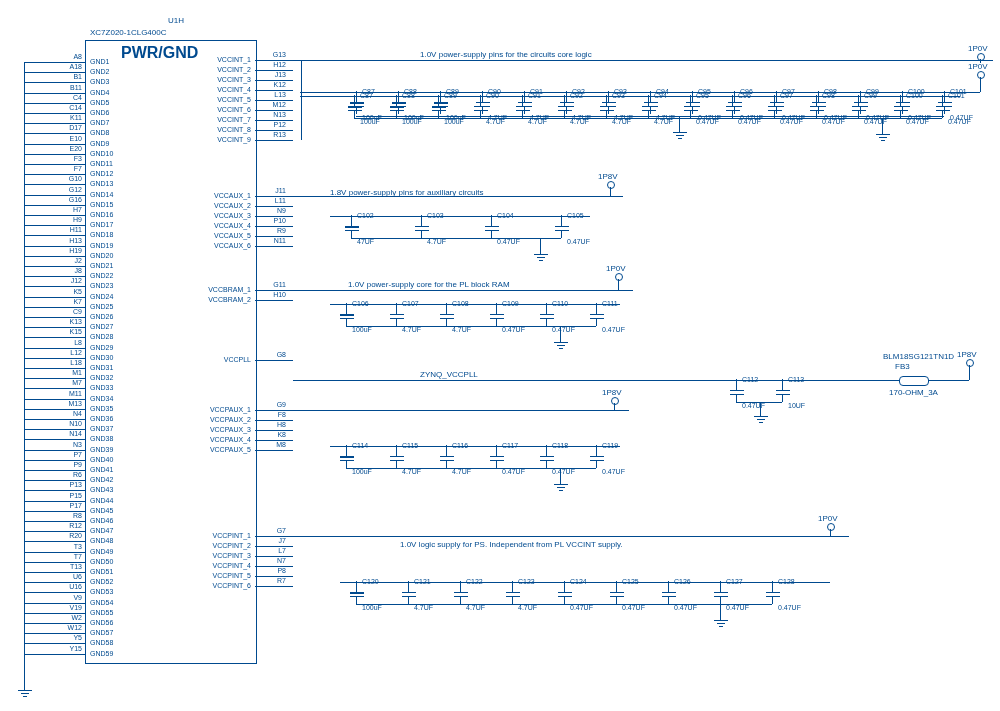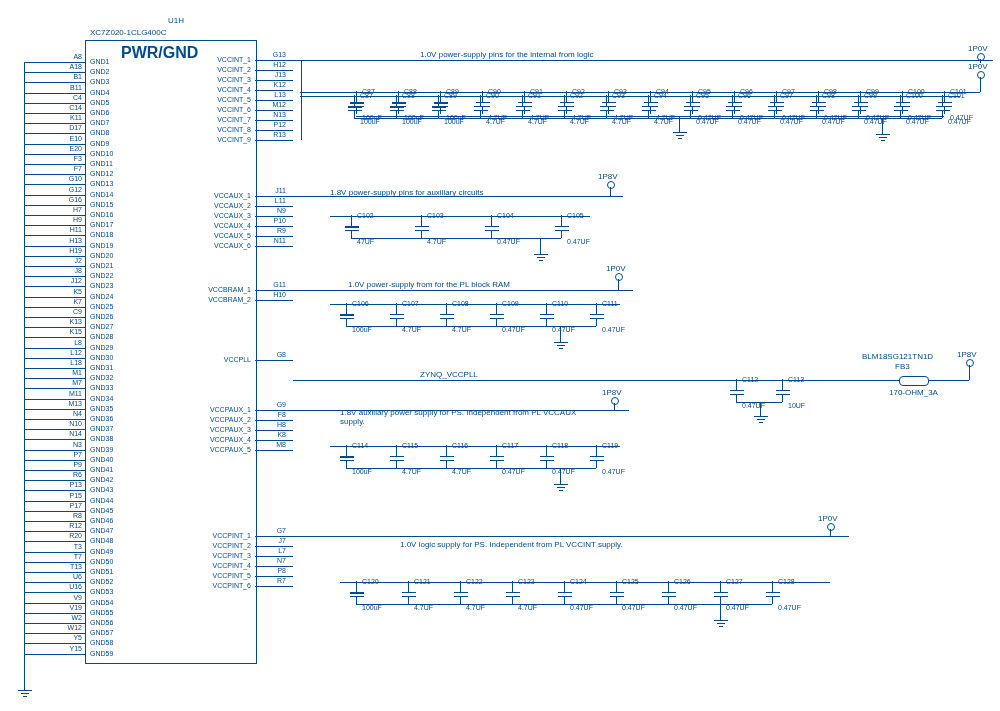--- a/index.html
+++ b/index.html
@@ -368,21 +368,21 @@
     <div class="capval" style="left:950px;top:114px">0.47UF</div>
     <div class="hline" style="left:356px;top:116px;width:588px"></div>
     <div class="vline" style="left:679px;top:116px;height:10px"></div>
     <div class="gnd" style="left:673px;top:126px">
       <div class="a"></div>
       <div class="b"></div>
       <div class="c"></div>
       <div class="d"></div>
     </div>
     <div class="hline" style="left:293px;top:60px;width:700px"></div>
-    <div class="txt" style="left:420px;top:50px">1.0V power-supply pins for the internal from logic</div>
+    <div class="txt" style="left:420px;top:50px">1.0V power-supply pins for the circuits core logic</div>
     <div class="circle" style="left:977px;top:53px"></div>
     <div class="tick" style="left:980px;top:59px"></div>
     <div class="netflag" style="left:968px;top:44px">1P0V</div>
     <div class="hline" style="left:300px;top:96px;width:660px"></div>
     <div class="vline" style="left:354px;top:96px;height:6px"></div>
     <div class="cap pol" style="left:348px;top:100px">
       <div class="lead-t"></div>
       <div class="lead-b"></div>
     </div>
     <div class="capref" style="left:360px;top:92px">C87</div>
@@ -554,21 +554,21 @@
       <div class="c"></div>
       <div class="d"></div>
     </div>
     <div class="hline" style="left:255px;top:290px;width:38px"></div>
     <div class="pinnum" style="left:258px;top:281px;width:28px">G11</div>
     <div class="pinname" style="left:195px;top:286px;width:56px;text-align:right">VCCBRAM_1</div>
     <div class="hline" style="left:255px;top:300px;width:38px"></div>
     <div class="pinnum" style="left:258px;top:291px;width:28px">H10</div>
     <div class="pinname" style="left:195px;top:296px;width:56px;text-align:right">VCCBRAM_2</div>
     <div class="hline" style="left:293px;top:290px;width:340px"></div>
-    <div class="txt" style="left:348px;top:280px">1.0V power-supply from for the PL block RAM</div>
+    <div class="txt" style="left:348px;top:280px">1.0V power-supply core for the PL block RAM</div>
     <div class="circle" style="left:615px;top:273px"></div>
     <div class="tick" style="left:618px;top:279px"></div>
     <div class="netflag" style="left:606px;top:264px">1P0V</div>
     <div class="vline" style="left:618px;top:280px;height:10px"></div>
     <div class="hline" style="left:330px;top:304px;width:290px"></div>
     <div class="vline" style="left:346px;top:304px;height:6px"></div>
     <div class="cap pol" style="left:340px;top:308px">
       <div class="lead-t"></div>
       <div class="lead-b"></div>
     </div>
@@ -617,21 +617,21 @@
       <div class="c"></div>
       <div class="d"></div>
     </div>
     <div class="hline" style="left:255px;top:360px;width:38px"></div>
     <div class="pinnum" style="left:258px;top:351px;width:28px">G8</div>
     <div class="pinname" style="left:195px;top:356px;width:56px;text-align:right">VCCPLL</div>
     <div class="hline" style="left:293px;top:380px;width:606px"></div>
     <div class="txt" style="left:420px;top:370px">ZYNQ_VCCPLL</div>
     <div class="fb" style="left:899px;top:376px"></div>
     <div class="txt" style="left:895px;top:362px">FB3</div>
-    <div class="txt" style="left:862px;top:352px">BLM18SG121TN1D</div>
+    <div class="txt" style="left:883px;top:352px">BLM18SG121TN1D</div>
     <div class="txt" style="left:889px;top:388px">170-OHM_3A</div>
     <div class="hline" style="left:929px;top:380px;width:40px"></div>
     <div class="vline" style="left:969px;top:366px;height:14px"></div>
     <div class="circle" style="left:966px;top:359px"></div>
     <div class="tick" style="left:969px;top:365px"></div>
     <div class="netflag" style="left:957px;top:350px">1P8V</div>
     <div class="hline" style="left:730px;top:380px;width:70px"></div>
     <div class="vline" style="left:736px;top:380px;height:6px"></div>
     <div class="cap" style="left:730px;top:384px">
       <div class="lead-t"></div>
@@ -663,21 +663,20 @@
     <div class="hline" style="left:255px;top:430px;width:38px"></div>
     <div class="pinnum" style="left:258px;top:421px;width:28px">H8</div>
     <div class="pinname" style="left:195px;top:426px;width:56px;text-align:right">VCCPAUX_3</div>
     <div class="hline" style="left:255px;top:440px;width:38px"></div>
     <div class="pinnum" style="left:258px;top:431px;width:28px">K8</div>
     <div class="pinname" style="left:195px;top:436px;width:56px;text-align:right">VCCPAUX_4</div>
     <div class="hline" style="left:255px;top:450px;width:38px"></div>
     <div class="pinnum" style="left:258px;top:441px;width:28px">M8</div>
     <div class="pinname" style="left:195px;top:446px;width:56px;text-align:right">VCCPAUX_5</div>
     <div class="hline" style="left:293px;top:410px;width:336px"></div>
-    <div class="txt" style="left:340px;top:408px;max-width:260px;white-space:normal">1.8V auxiliary power supply for PS. Independent from PL VCCAUX supply.</div>
     <div class="circle" style="left:611px;top:397px"></div>
     <div class="tick" style="left:614px;top:403px"></div>
     <div class="netflag" style="left:602px;top:388px">1P8V</div>
     <div class="vline" style="left:614px;top:404px;height:6px"></div>
     <div class="hline" style="left:330px;top:446px;width:290px"></div>
     <div class="vline" style="left:346px;top:446px;height:6px"></div>
     <div class="cap pol" style="left:340px;top:450px">
       <div class="lead-t"></div>
       <div class="lead-b"></div>
     </div>

